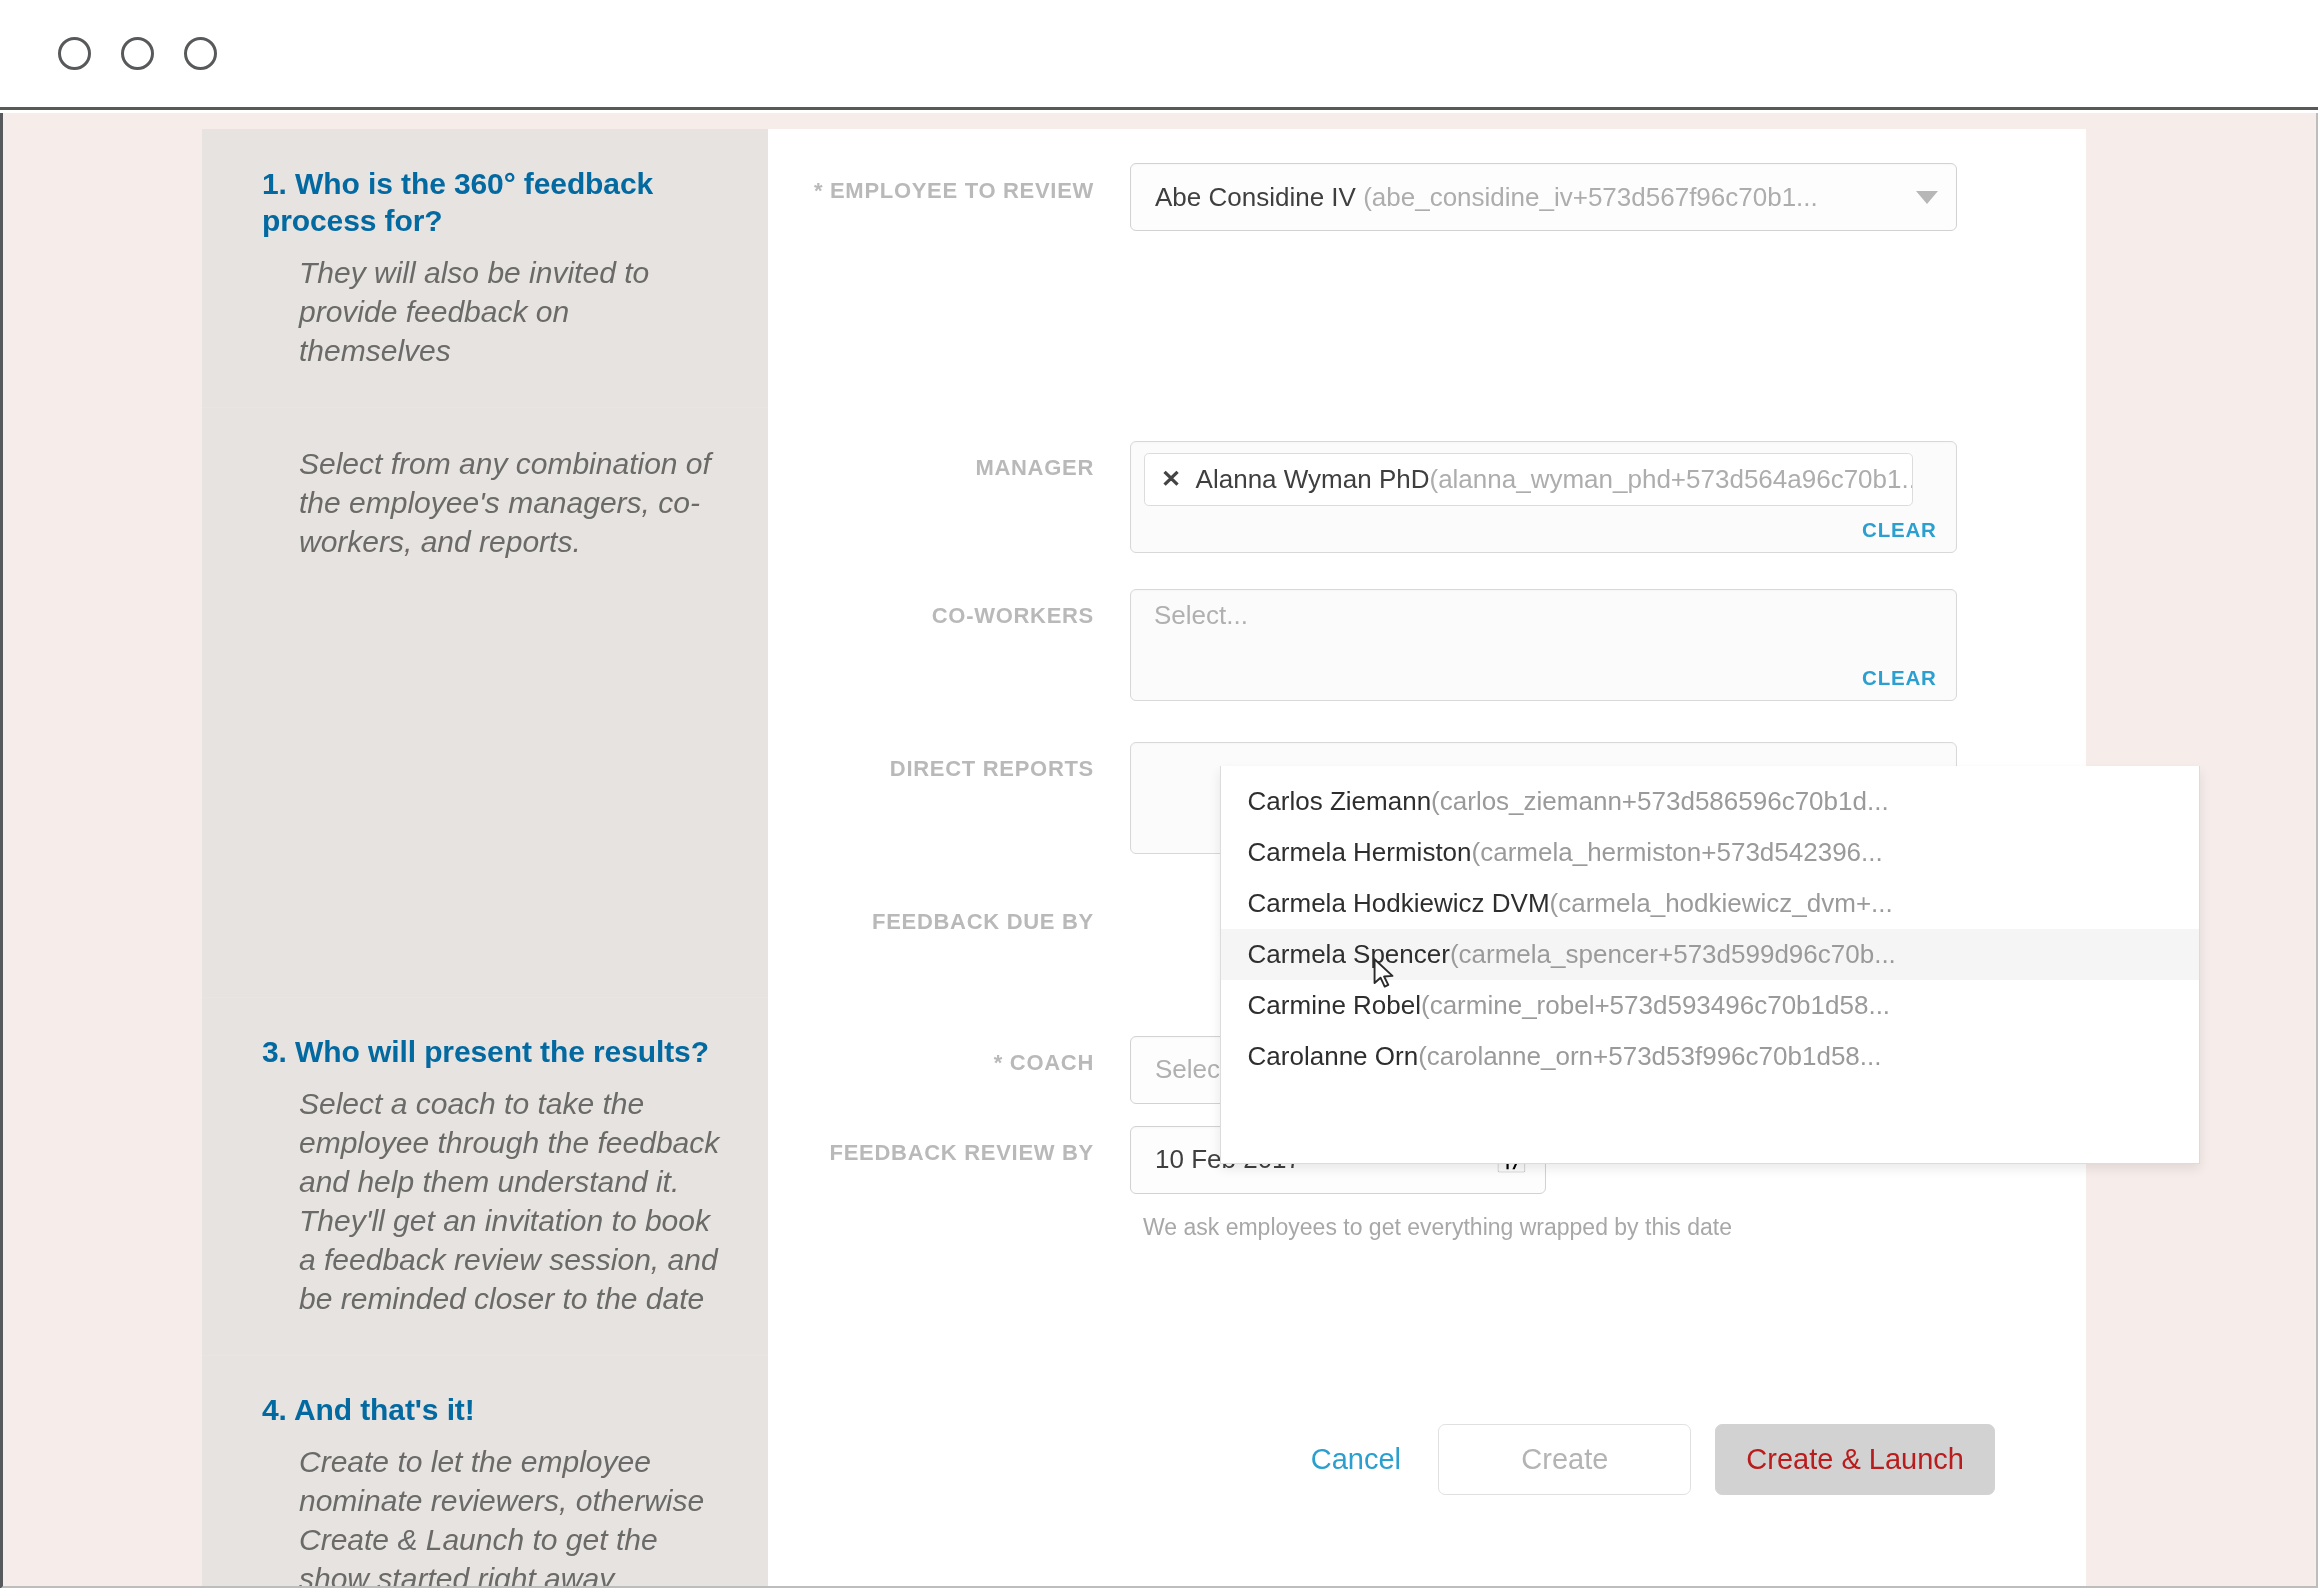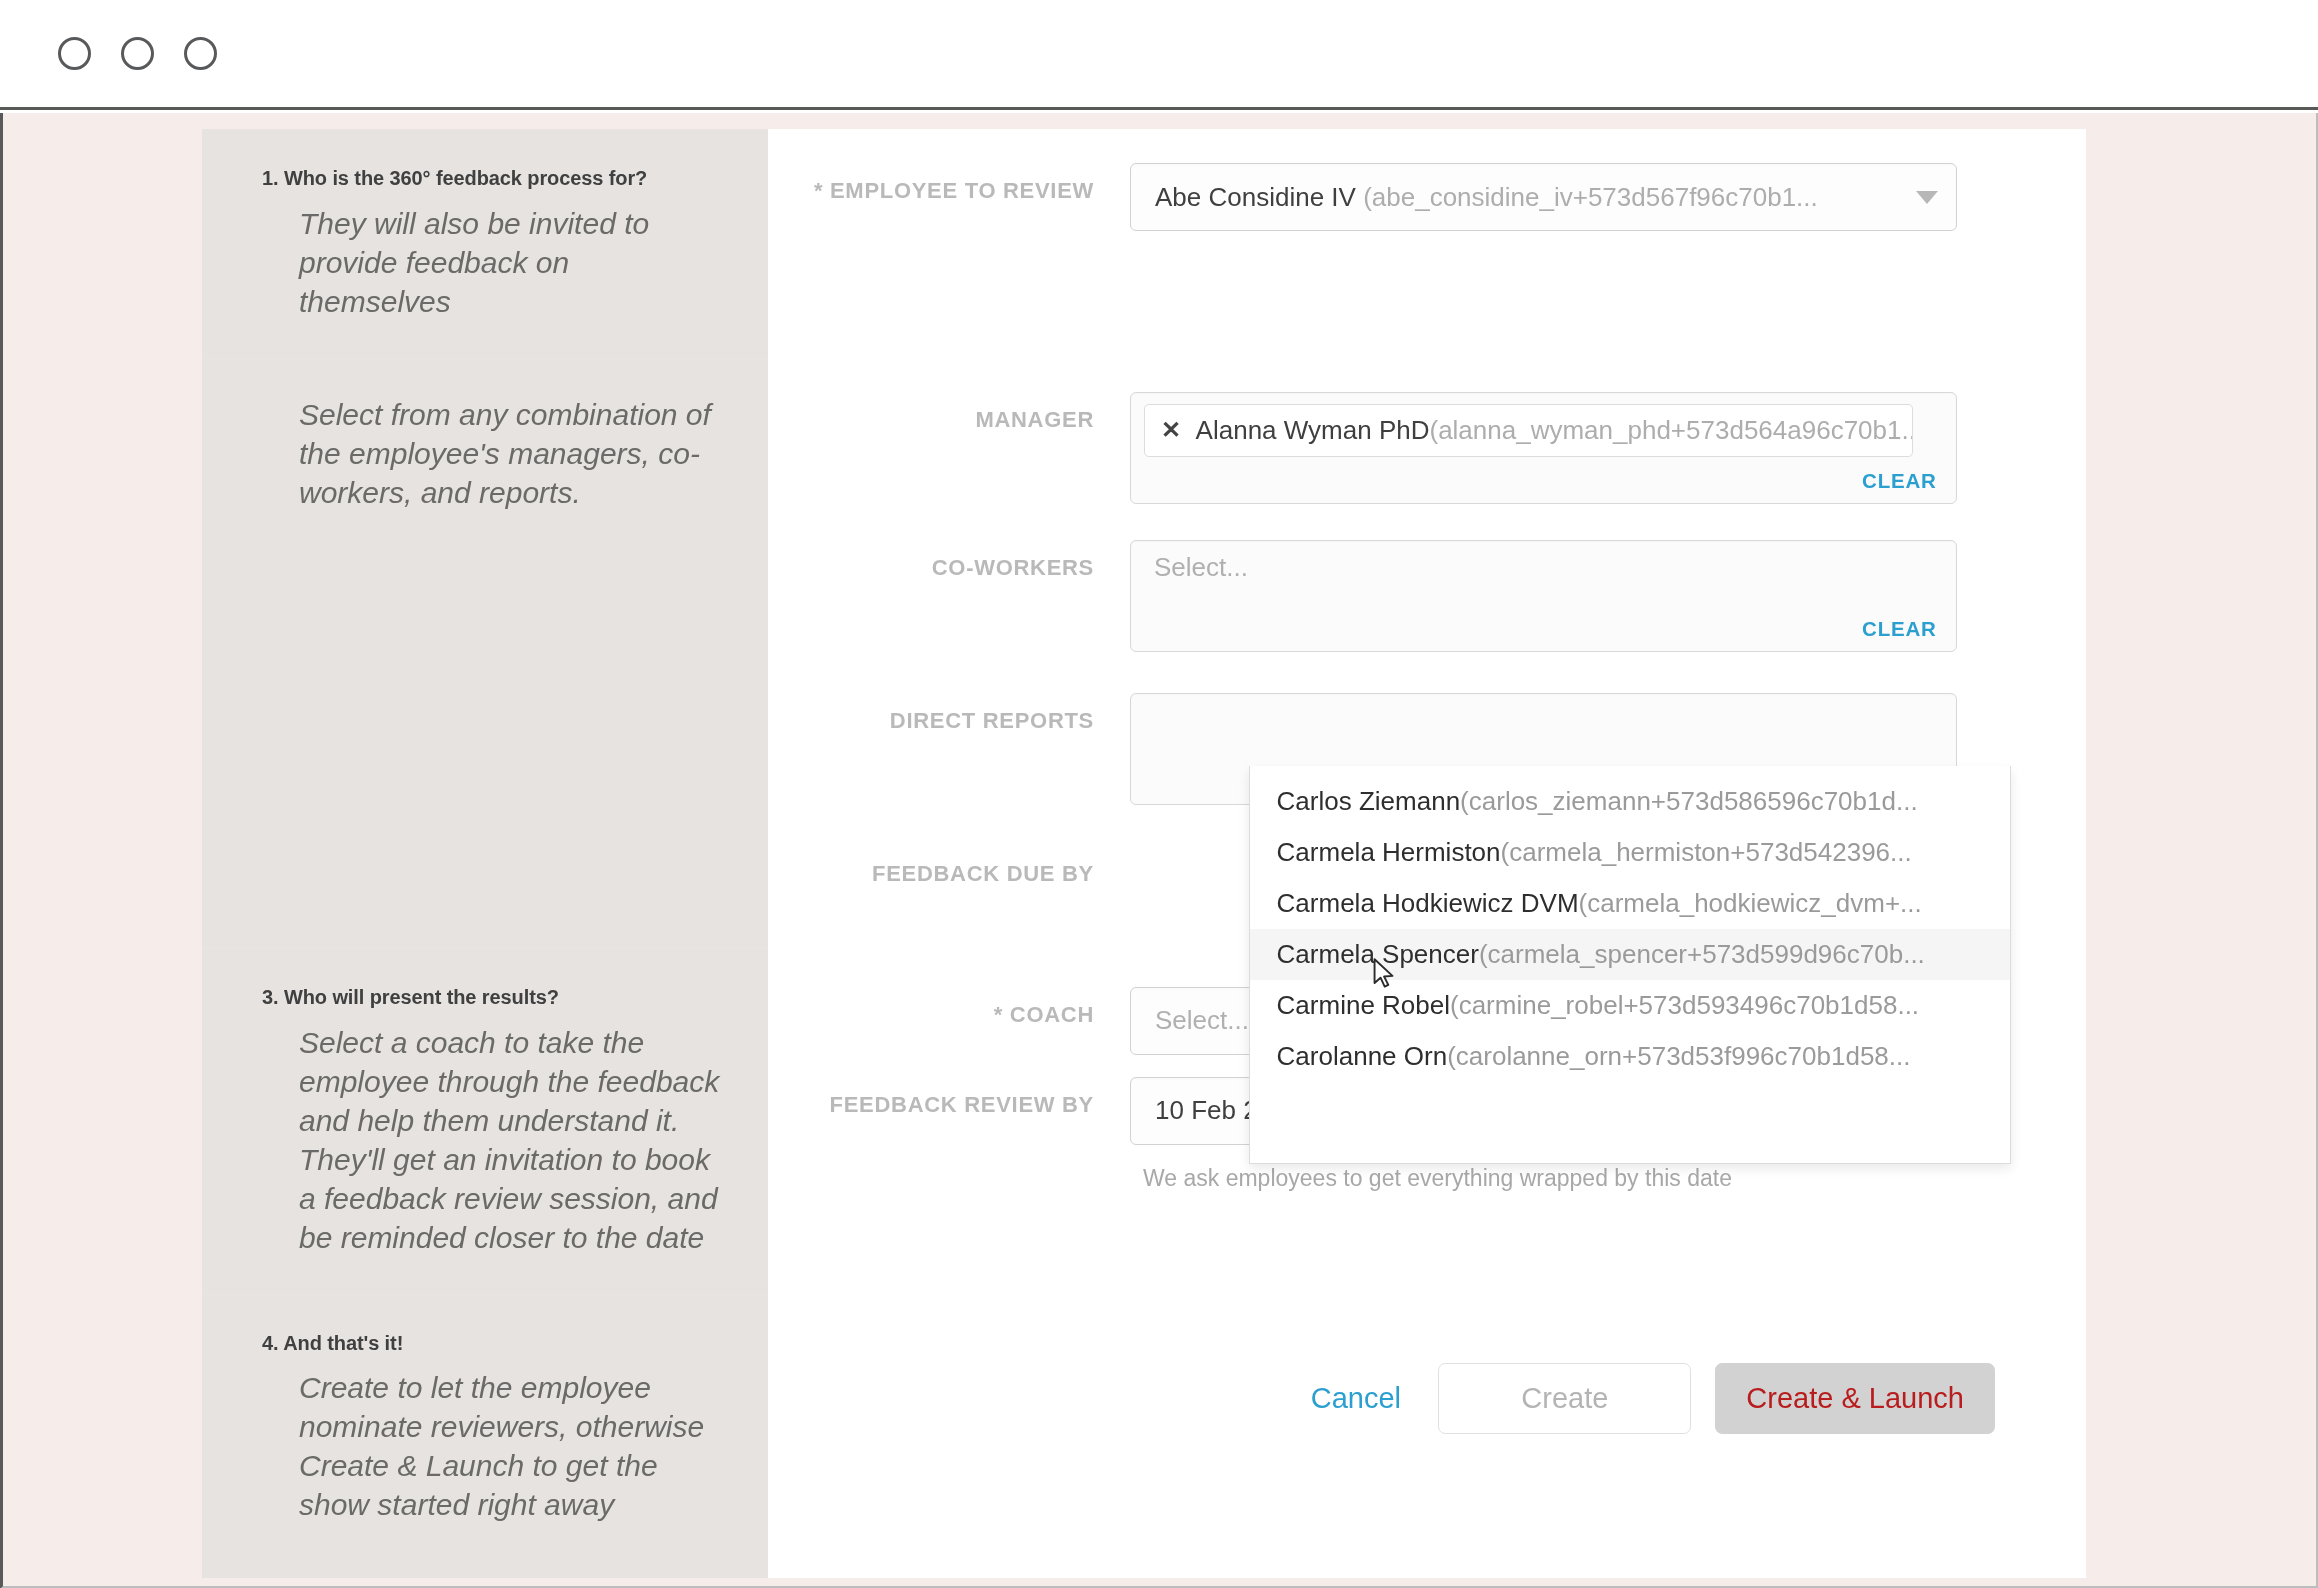--- a/index.html
+++ b/index.html
@@ -74,23 +74,23 @@
     background: #e6e6e6;
   }
 
   .section-aside {
     width: 566px;
     flex: 0 0 566px;
     background: #e7e3e0;
     padding: 37px 42px 37px 60px;
   }
   .section-aside h2 {
-    font-size: 20px;
+    font-size: 30px;
     font-weight: bold;
-    color: #404040;
+    color: #0369a1;
     line-height: 1.22;
     letter-spacing: -0.1px;
     margin-bottom: 13.3px;
   }
   .section-aside p {
     font-size: 30px;
     font-style: italic;
     color: #6a6a68;
     line-height: 1.30;
     padding-left: 37px;
@@ -201,23 +201,23 @@
     font-size: 20.5px;
     font-weight: bold;
     letter-spacing: 0.8px;
     color: #2a9fd0;
     cursor: pointer;
   }
 
   
   #coworkers-dropdown {
     position: absolute;
-    left: 1246px;
+    left: 1217px;
     top: 653px;
-    width: 762px;
+    width: 980px;
     height: 398px;
     background: #ffffff;
     border: 1.2px solid #dcdcdc;
     border-top: none;
     box-shadow: 0 4.8px 11px rgba(0,0,0,.09);
     overflow: hidden;
     z-index: 50;
   }
   .dd-clip-top {
     height: 9.7px;

